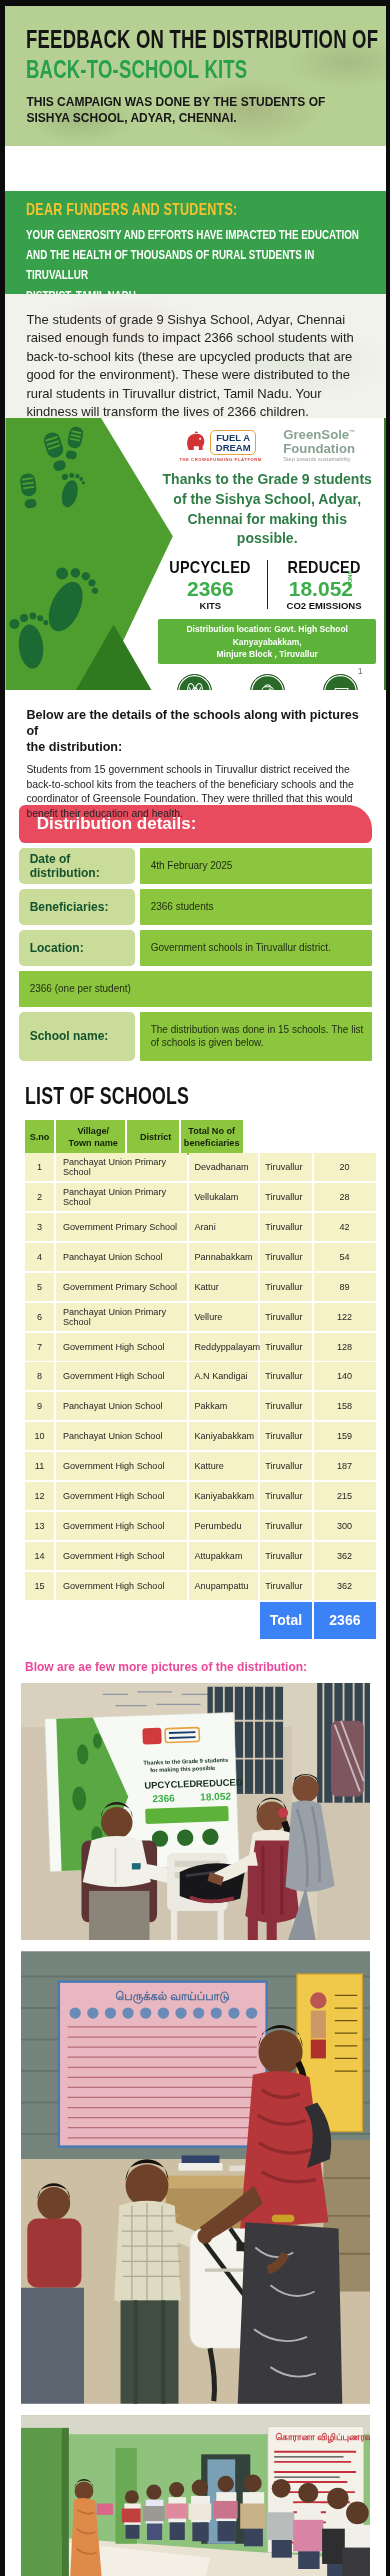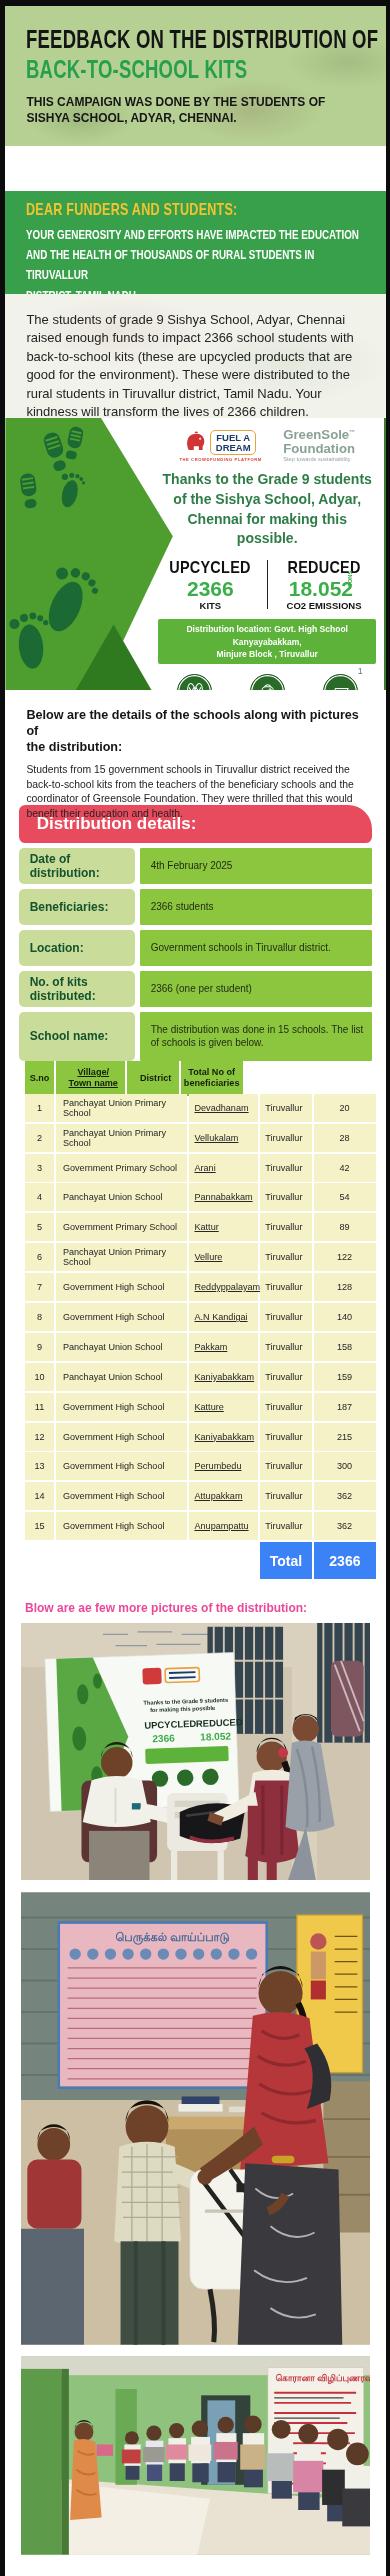--- a/index.html
+++ b/index.html
@@ -89,21 +89,21 @@
   .dist-row.h78 { height: 49px; }
 
   
   .schools-title { margin: 21.4px 0 10px 20px; font-size: 24px; font-weight: 800; color: #121212; }
   .stable { margin: 0 20px; width: 351px; }
   .srow { display: flex; gap: 1.9px; margin-bottom: 1.9px; }
   .scell { background: #f4f2c6; display: flex; align-items: center; font-size: 9.1px; color: #262626; }
   .shead .scell { background: #8cc63f; font-weight: 800; color: #15200a; justify-content: center; text-align: center; font-size: 9.1px; line-height: 1.25; }
   .c-sno { width: 29px; justify-content: center; }
   .c-name { width: 131px; padding-left: 7px; }
-  .c-vill { width: 69px; padding-left: 5.7px; text-decoration: underline; }
+  .c-vill { width: 69px; padding-left: 5.7px; }
   .c-dist { width: 52px; padding-left: 5.7px; }
   .c-tot  { width: 62px; justify-content: center; text-align: center; }
   .shead  { height: 31px; }
   .shead .scell { height: 35px; }
   .sbody .scell { height: 28px; }
   .total-row { display: flex; gap: 1.9px; margin-top: 0; margin-left: 235px; }
   .total-cell { background: #3b82f6; color: #fff; font-weight: 700; font-size: 14px; height: 37px; display: flex; align-items: center; justify-content: center; }
   .tc-label { width: 52px; }
   .tc-value { width: 62px; }
 
@@ -306,29 +306,29 @@
     </div>
     <div class="dist-row h57">
       <div class="dist-label">Beneficiaries:</div>
       <div class="dist-value">2366 students</div>
     </div>
     <div class="dist-row h57">
       <div class="dist-label">Location:</div>
       <div class="dist-value">Government schools in Tiruvallur district.</div>
     </div>
     <div class="dist-row h57">
-      <div class="dist-label">No. of kits distributed:</div>
       <div class="dist-value">2366 (one per student)</div>
     </div>
     <div class="dist-row h78">
       <div class="dist-label">School name:</div>
       <div class="dist-value">The distribution was done in 15 schools. The list of schools is given below.</div>
     </div>
   </div>
 
+  <div class="schools-title"><span class="cond">LIST OF SCHOOLS</span></div>
 
   <div class="stable">
     <div class="srow shead">
       <div class="scell c-sno">S.no</div>
       <div class="scell c-vill pre">Village/
 Town name</div>
       <div class="scell c-dist">District</div>
       <div class="scell c-tot pre">Total No of
 beneficiaries</div>
     </div>

